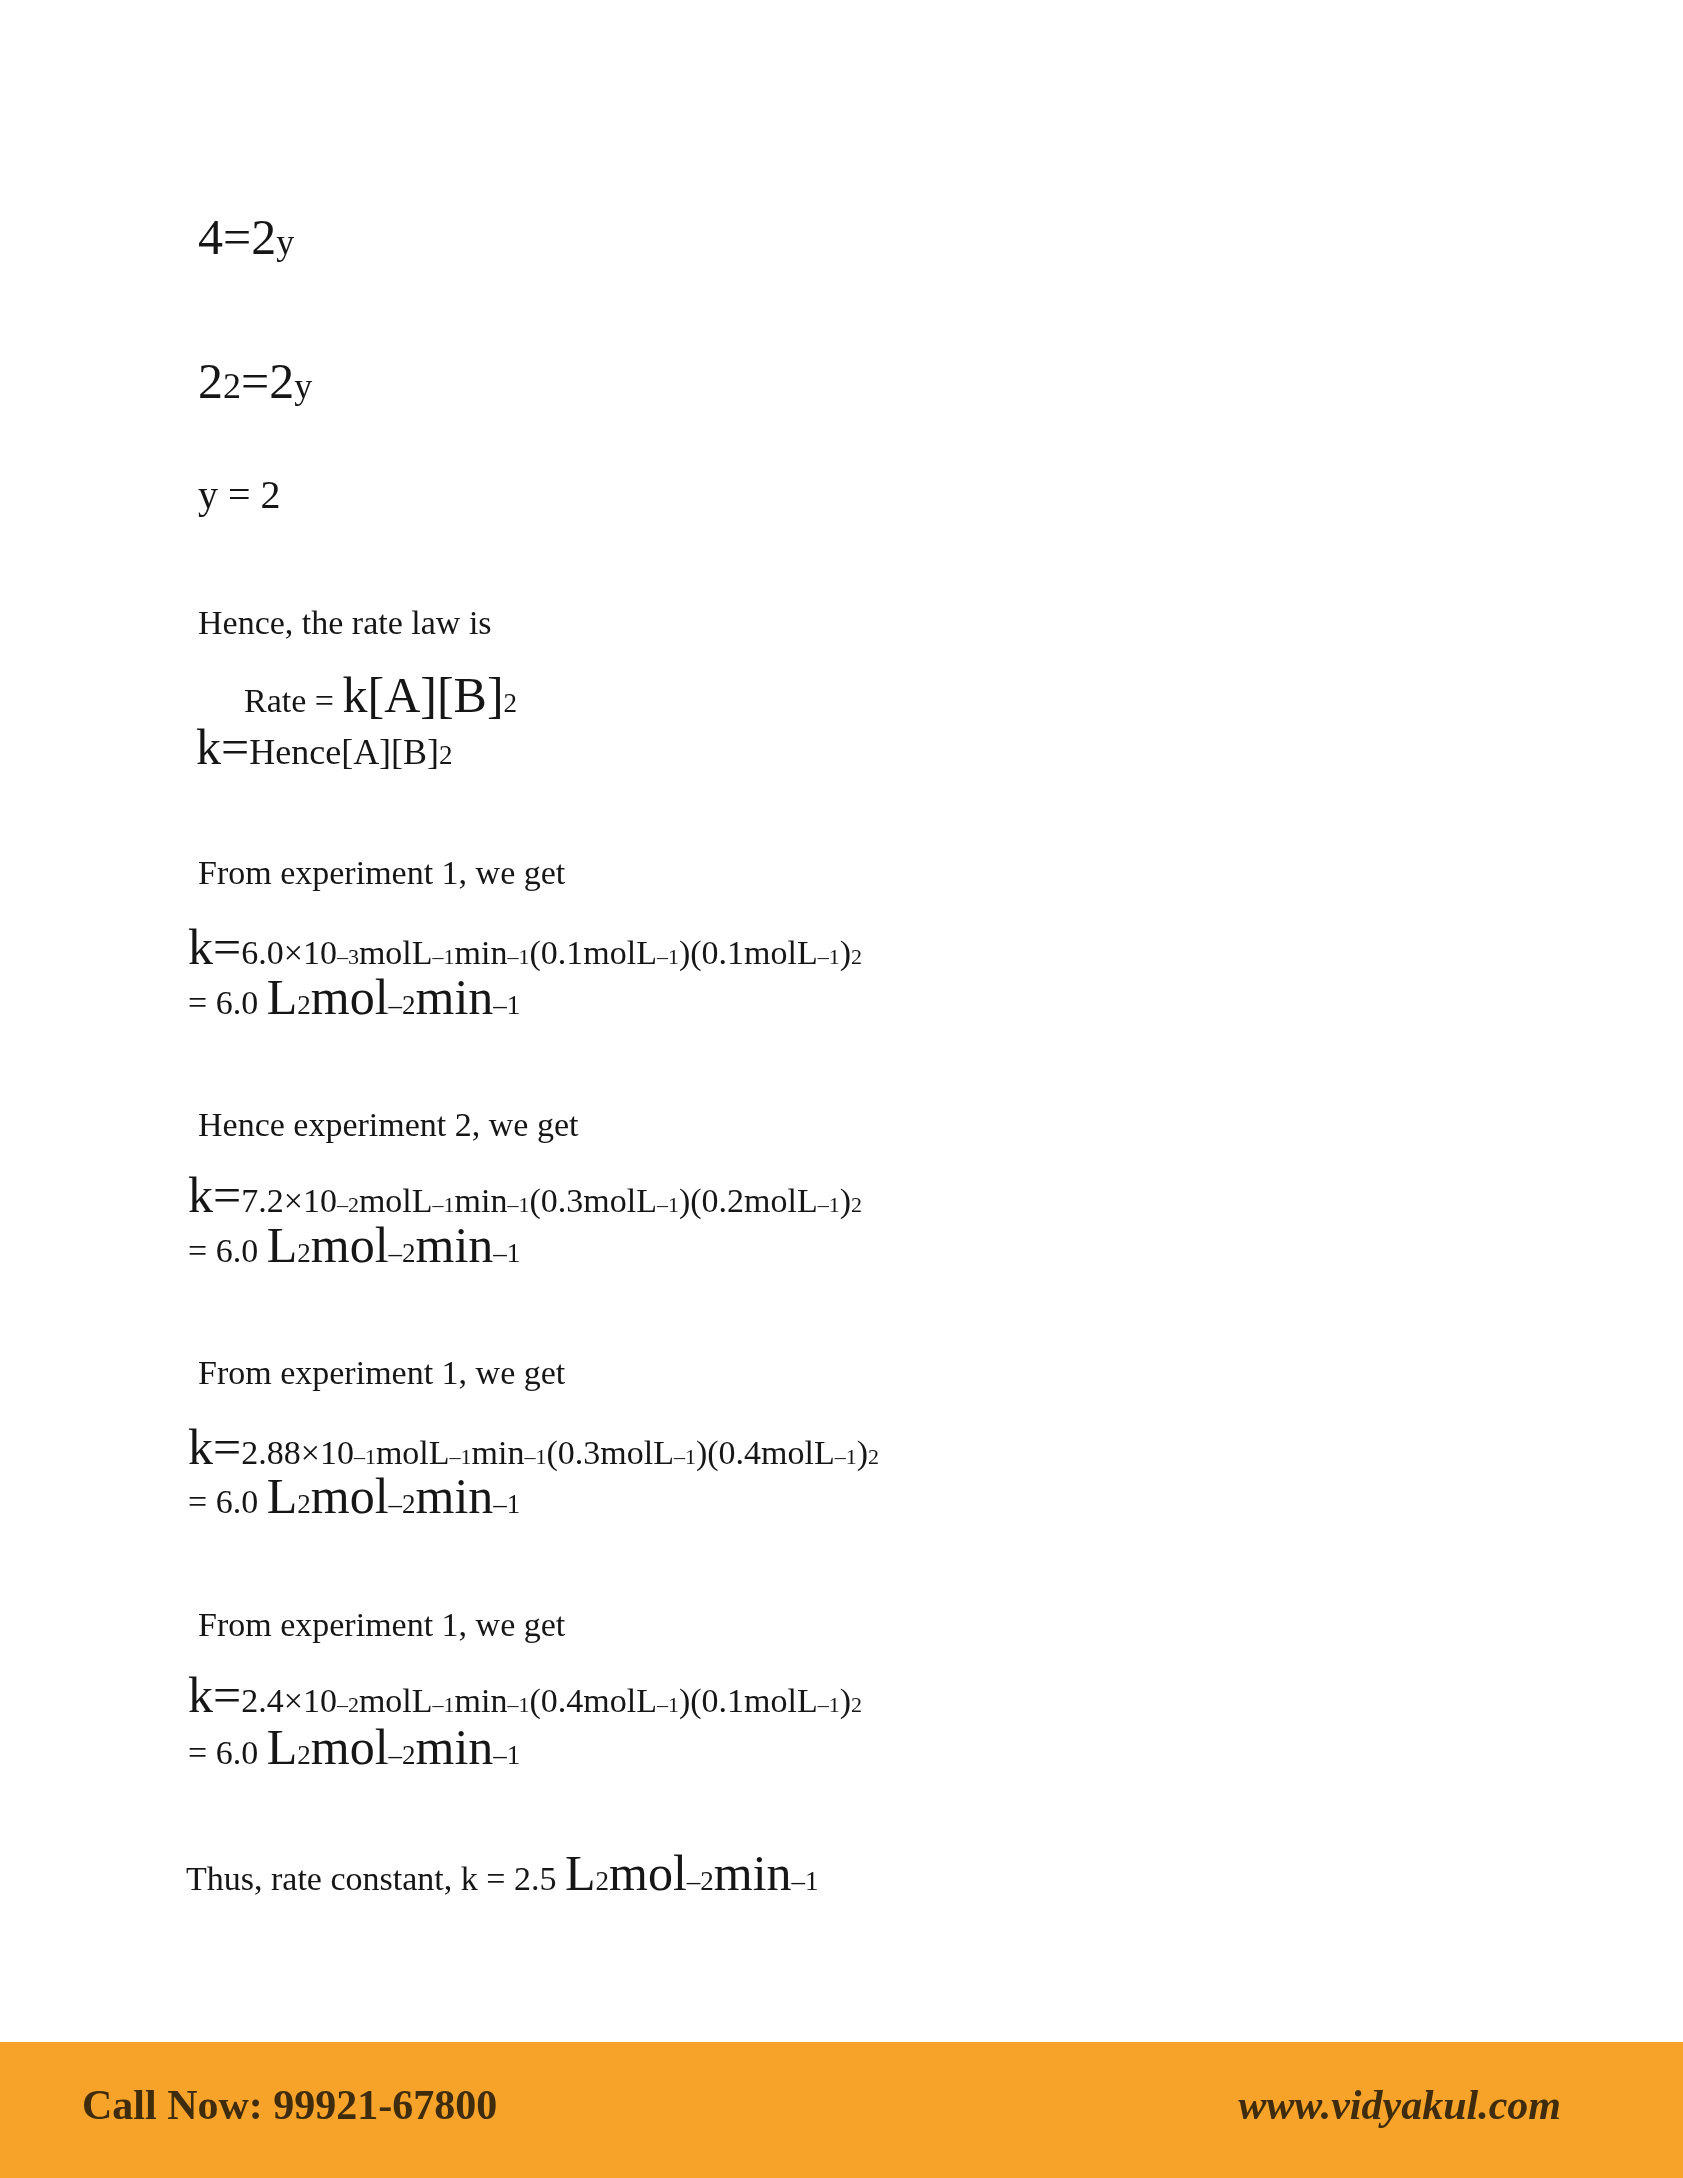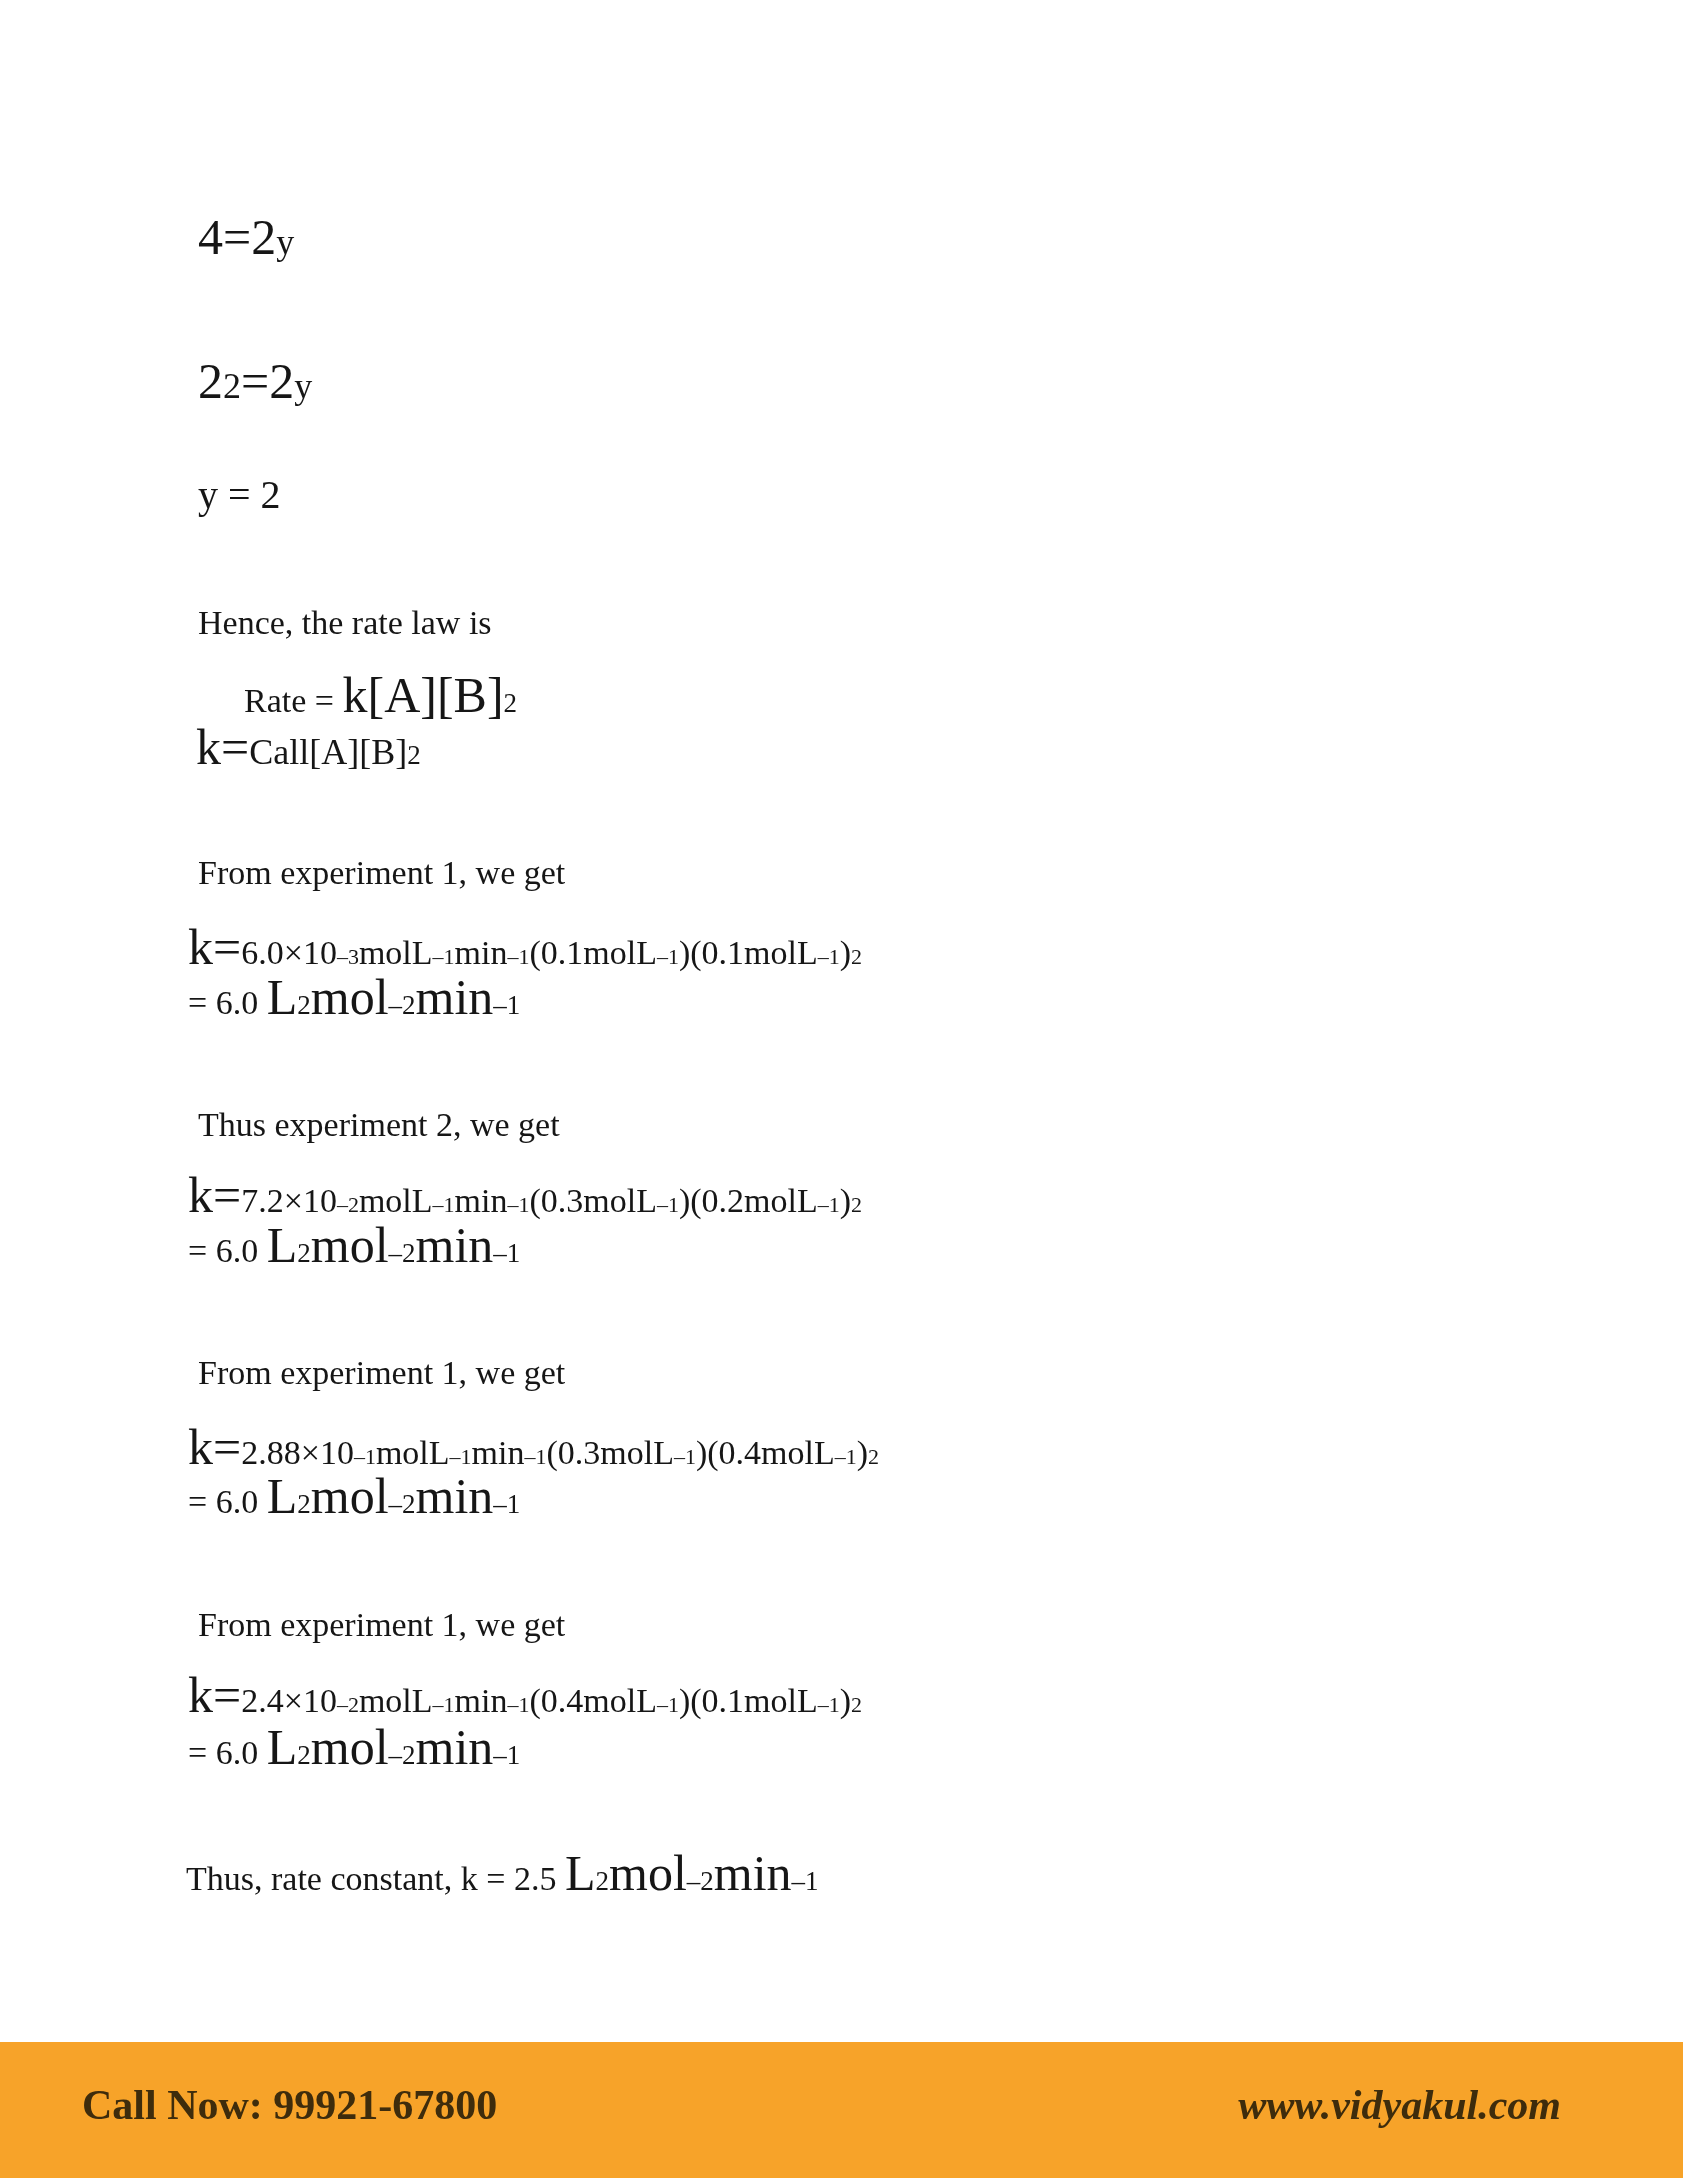--- a/index.html
+++ b/index.html
@@ -53,25 +53,25 @@
 </head>
 <body>
 
 <div class="page" style="background: rgb(255, 255, 255);">
   <div>
       <div class="line" style="left: 198px; top: 196px; margin-top: 16px;"><span class="s50">4=2</span><span class="s36">y</span></div>
       <div class="line" style="left: 198px; top: 324px; margin-top: 32px;"><span class="s50">2</span><span class="s36">2</span><span class="s50">=2</span><span class="s36">y</span></div>
       <div class="line" style="left: 198px; top: 475px;"><span class="s40">y = 2</span></div>
       <div class="line" style="left: 198px; top: 606px;"><span class="s34">Hence, the rate law is</span></div>
       <div class="line" style="left: 216px; top: 670px; margin-left: 28px;"><span class="s34">Rate = </span><span class="s50">k[A][B]</span><span class="s27">2</span></div>
-      <div class="line" style="left: 196px; top: 722px;"><span class="s50">k=</span><span class="s36">Call[A][B]</span><span class="s27">2</span></div>
+      <div class="line" style="left: 196px; top: 722px;"><span class="s50">k=</span><span class="s36">Hence[A][B]</span><span class="s27">2</span></div>
       <div class="line" style="left: 198px; top: 856px;"><span class="s34">From experiment 1, we get</span></div>
       <div class="line" style="left: 188px; top: 922px;"><span class="s50">k=</span><span class="s34">6.0×10</span><span class="s22">–3</span><span class="s34">molL</span><span class="s22">–1</span><span class="s34">min</span><span class="s22">–1</span><span class="s34">(0.1molL</span><span class="s22">–1</span><span class="s34">)(0.1molL</span><span class="s22">–1</span><span class="s34">)</span><span class="s22">2</span></div>
       <div class="line" style="left: 188px; top: 972px;"><span class="s34">= 6.0 </span><span class="s50">L</span><span class="s27">2</span><span class="s50">mol</span><span class="s27">–2</span><span class="s50">min</span><span class="s27">–1</span></div>
-      <div class="line" style="left: 198px; top: 1108px;"><span class="s34">Thus experiment 2, we get</span></div>
+      <div class="line" style="left: 198px; top: 1108px;"><span class="s34">Hence experiment 2, we get</span></div>
       <div class="line" style="left: 188px; top: 1170px;"><span class="s50">k=</span><span class="s34">7.2×10</span><span class="s22">–2</span><span class="s34">molL</span><span class="s22">–1</span><span class="s34">min</span><span class="s22">–1</span><span class="s34">(0.3molL</span><span class="s22">–1</span><span class="s34">)(0.2molL</span><span class="s22">–1</span><span class="s34">)</span><span class="s22">2</span></div>
       <div class="line" style="left: 188px; top: 1220px;"><span class="s34">= 6.0 </span><span class="s50">L</span><span class="s27">2</span><span class="s50">mol</span><span class="s27">–2</span><span class="s50">min</span><span class="s27">–1</span></div>
       <div class="line" style="left: 198px; top: 1356px;"><span class="s34">From experiment 1, we get</span></div>
       <div class="line" style="left: 188px; top: 1422px;"><span class="s50">k=</span><span class="s34">2.88×10</span><span class="s22">–1</span><span class="s34">molL</span><span class="s22">–1</span><span class="s34">min</span><span class="s22">–1</span><span class="s34">(0.3molL</span><span class="s22">–1</span><span class="s34">)(0.4molL</span><span class="s22">–1</span><span class="s34">)</span><span class="s22">2</span></div>
       <div class="line" style="left: 188px; top: 1471px;"><span class="s34">= 6.0 </span><span class="s50">L</span><span class="s27">2</span><span class="s50">mol</span><span class="s27">–2</span><span class="s50">min</span><span class="s27">–1</span></div>
       <div class="line" style="left: 198px; top: 1608px;"><span class="s34">From experiment 1, we get</span></div>
       <div class="line" style="left: 188px; top: 1670px;"><span class="s50">k=</span><span class="s34">2.4×10</span><span class="s22">–2</span><span class="s34">molL</span><span class="s22">–1</span><span class="s34">min</span><span class="s22">–1</span><span class="s34">(0.4molL</span><span class="s22">–1</span><span class="s34">)(0.1molL</span><span class="s22">–1</span><span class="s34">)</span><span class="s22">2</span></div>
       <div class="line" style="left: 188px; top: 1722px;"><span class="s34">= 6.0 </span><span class="s50">L</span><span class="s27">2</span><span class="s50">mol</span><span class="s27">–2</span><span class="s50">min</span><span class="s27">–1</span></div>
       <div class="line" style="left: 186px; top: 1848px;"><span class="s34">Thus, rate constant, k = 2.5 </span><span class="s50">L</span><span class="s27">2</span><span class="s50">mol</span><span class="s27">–2</span><span class="s50">min</span><span class="s27">–1</span></div>
     </div>

